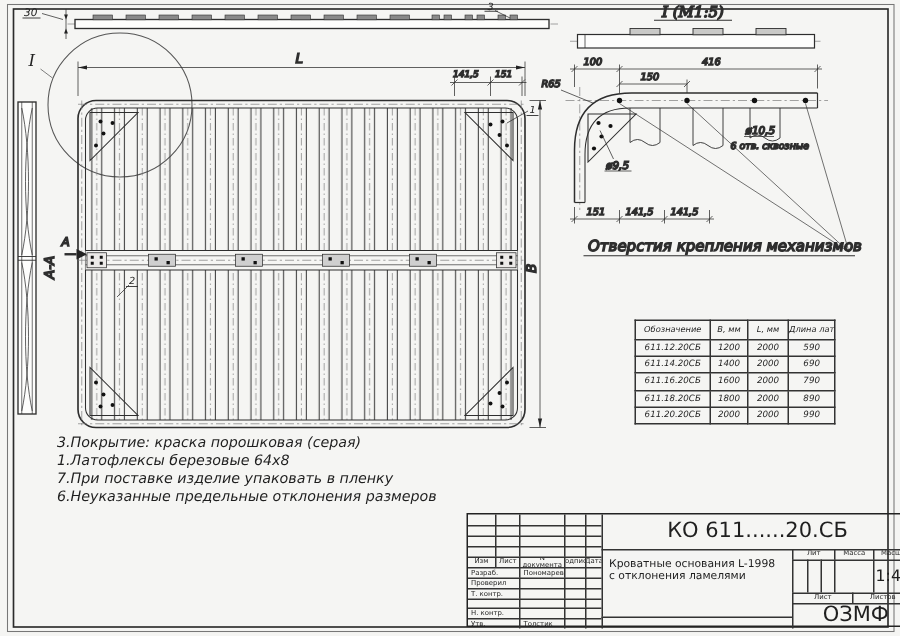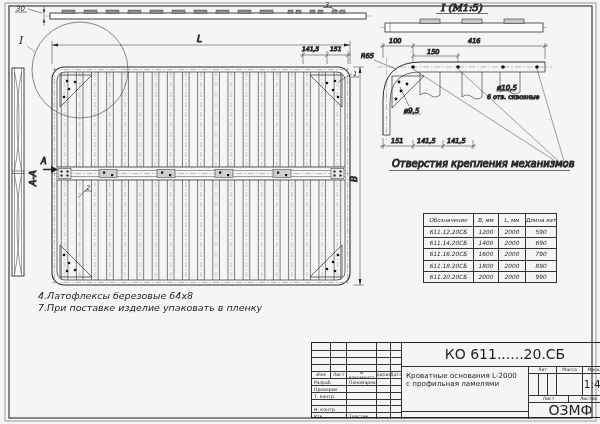--- a/index.html
+++ b/index.html
@@ -287,22 +287,24 @@
     <text x="487" y="99" font-size="6.3">6 отв. сквозные</text>
     <text x="391" y="143" font-size="6.5">151</text>
     <text x="417" y="143" font-size="6.5">141,5</text>
     <text x="447" y="143" font-size="6.5">141,5</text>
     <text x="392" y="167" font-size="10">Отверстия крепления механизмов</text>
     <line x1="389" y1="170.5" x2="570" y2="170.5" stroke-width="0.7"></line>
   </g>
 </svg>
 
 <div class="abs notes">
-  <div>4.Латофлексы березовые 64х8</div>
+  <div>3.Покрытие:  краска порошковая (серая)</div>
+  <div>1.Латофлексы березовые 64х8</div>
   <div>7.При поставке изделие упаковать в пленку</div>
+  <div>6.Неуказанные предельные отклонения размеров</div>
 </div>
 
 <table class="abs size-table">
   <tbody>
         <tr>
     <th class="c0">Обозначение</th>
     <th class="c1">В, мм</th>
     <th class="c2">L, мм</th>
     <th class="c3">Длина лат</th>
   </tr>
@@ -389,22 +391,22 @@
   <div class="cell" style="left:64px;top:62px;width:14px;height:7px"></div>
   <div class="cell" style="left:78px;top:62px;width:11px;height:7px"></div>
   <div class="cell noleft lbl" style="left:0;top:69px;width:34px;height:7px">Утв.</div>
   <div class="cell lbl" style="left:34px;top:69px;width:30px;height:7px">Толстик</div>
   <div class="cell" style="left:64px;top:69px;width:14px;height:7px"></div>
   <div class="cell" style="left:78px;top:69px;width:11px;height:7px"></div>
 
   <div class="cell notop ctr" style="left:89px;top:0;width:207px;height:23px;font-size:14px;">КО 611......20.СБ</div>
 
   <div class="cell" style="left:89px;top:23px;width:127px;height:45px;font-size:7.2px;padding:5px 0 0 4px;">
-    <div>Кроватные основания L-2000</div>
-    <div>с профильная ламелями</div>
+    <div>Кроватные основания L-1998</div>
+    <div>с отклонения ламелями</div>
   </div>
   <div class="cell" style="left:89px;top:68px;width:127px;height:8px"></div>
 
   <div class="cell ctr" style="left:216px;top:23px;width:28px;height:7px">Лит</div>
   <div class="cell ctr" style="left:244px;top:23px;width:26px;height:7px">Масса</div>
   <div class="cell ctr" style="left:270px;top:23px;width:26px;height:7px">Масшт</div>
   <div class="cell" style="left:216px;top:30px;width:10px;height:22px"></div>
   <div class="cell" style="left:226px;top:30px;width:9px;height:22px"></div>
   <div class="cell" style="left:235px;top:30px;width:9px;height:22px"></div>
   <div class="cell" style="left:244px;top:30px;width:26px;height:22px"></div>

